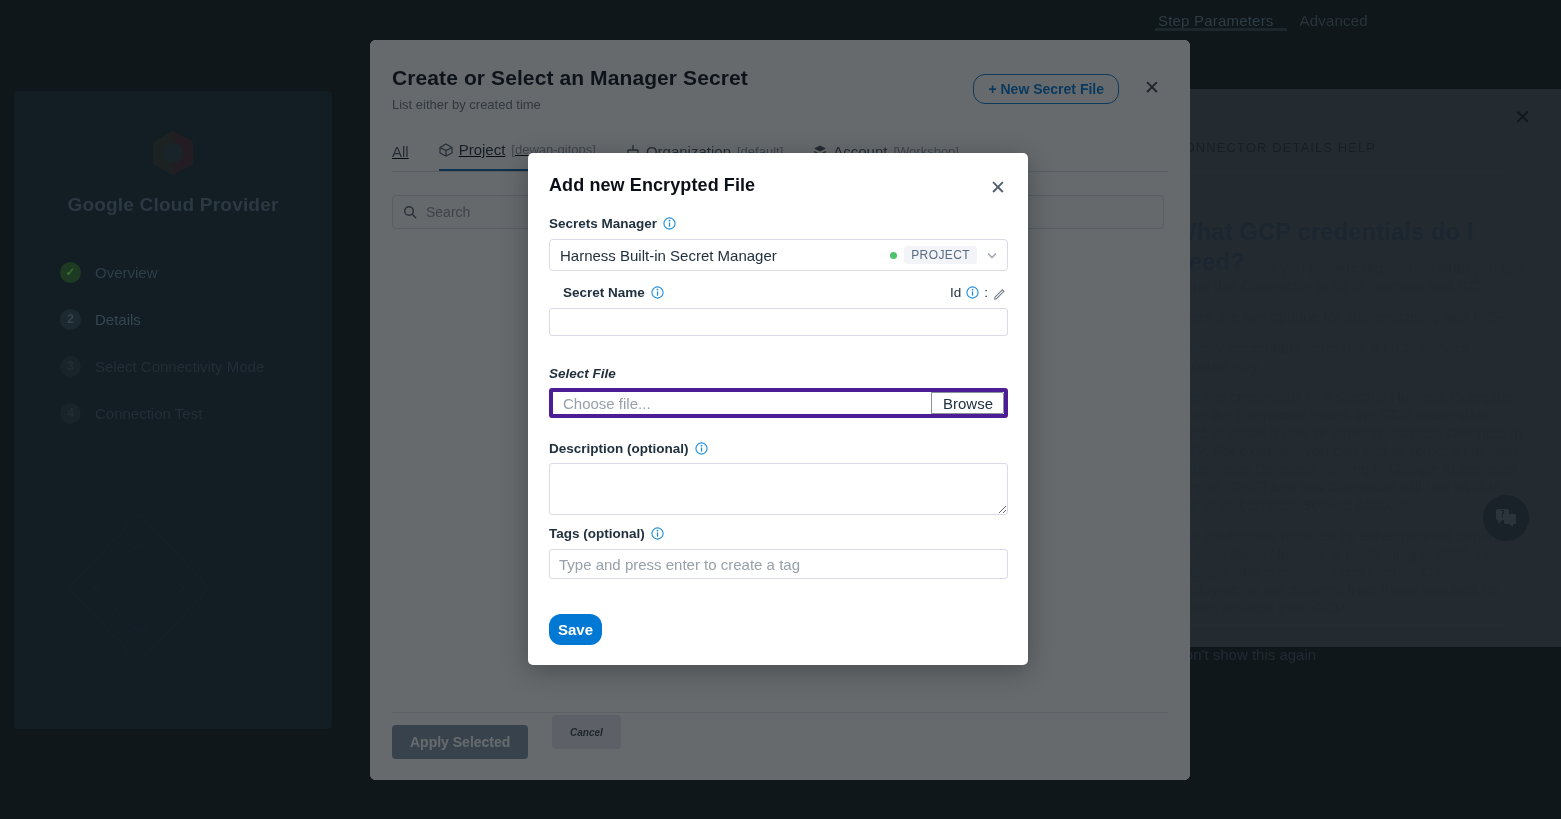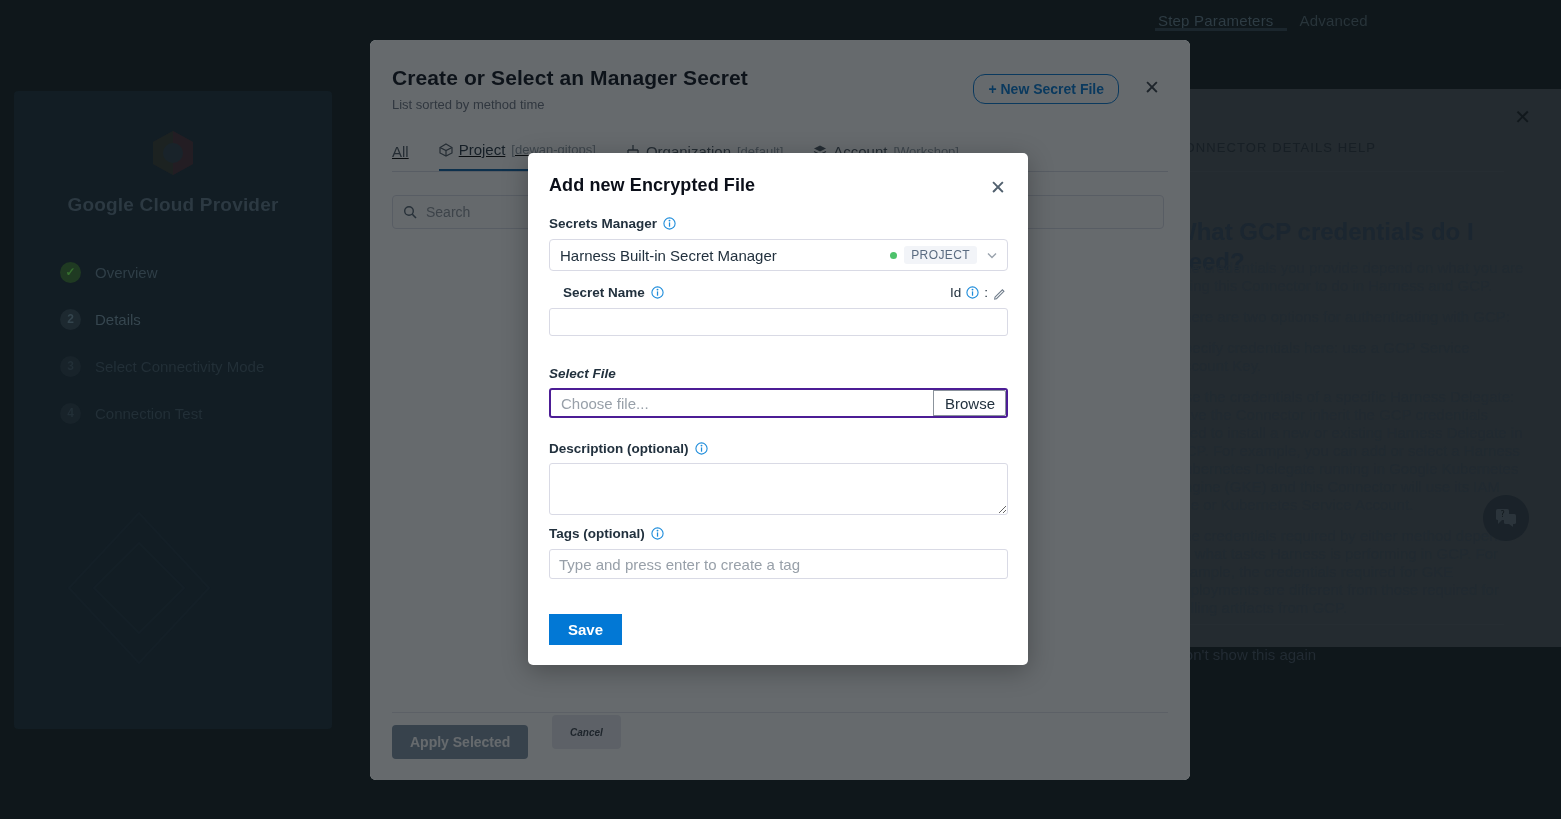--- a/index.html
+++ b/index.html
@@ -488,21 +488,21 @@
     font-family: "Liberation Sans", sans-serif;
   }
 
   .lbl-select-file { position: absolute; left: 21px; top: 213px; font-style: italic; }
   .file-row {
     position: absolute;
     left: 21px;
     top: 235px;
     width: 459px;
     height: 30px;
-    border: 2px solid #4c1d95;
+    border: 4px solid #4c1d95;
     border-radius: 3px;
     background: #fff;
     display: flex;
     align-items: stretch;
     overflow: hidden;
   }
   .file-ph {
     flex: 1 1 auto;
     display: flex;
     align-items: center;
@@ -556,23 +556,23 @@
     padding: 0 9px;
     font-family: "Liberation Sans", sans-serif;
   }
   .tags-input::placeholder { color: #98a0a9; }
 
   .save-btn {
     position: absolute;
     left: 21px;
     top: 461px;
     height: 31px;
-    padding: 0 19px;
+    padding: 0 9px;
     border: none;
-    border-radius: 0;
+    border-radius: 12px;
     background: #0278d5;
     color: #fff;
     font-size: 15px;
     font-weight: bold;
     font-family: "Liberation Sans", sans-serif;
   }
 </style>
 </head>
 <body>
 
@@ -645,21 +645,21 @@
           <rect x="9" y="6" width="12" height="10" rx="1.5" fill="#2b343b"></rect>
           <polygon points="18,16 18,19 14,16" fill="#2b343b"></polygon>
           <text x="7.5" y="9" font-size="8" fill="#11181c" text-anchor="middle" font-family="DejaVu Sans, sans-serif">?</text>
         </svg>
       </div>
     </div>
 
     <div class="picker-modal">
       <div class="picker-inner">
         <div class="picker-title">Create or Select an Manager Secret</div>
-        <div class="picker-sub">List sorted by method time</div>
+        <div class="picker-sub">List either by created time</div>
         <button class="picker-newbtn">+ New Secret File</button>
         <div class="picker-x">✕</div>
 
         <div class="picker-tabs">
           <div class="ptab">
             <span class="pt-main">All</span>
           </div>
           <div class="ptab active">
             <svg width="14" height="14" viewBox="0 0 14 14">
               <polygon points="7,1 13,4.5 13,10 7,13 1,10 1,4.5" fill="none" stroke="#4a5560" stroke-width="1.2"></polygon>

